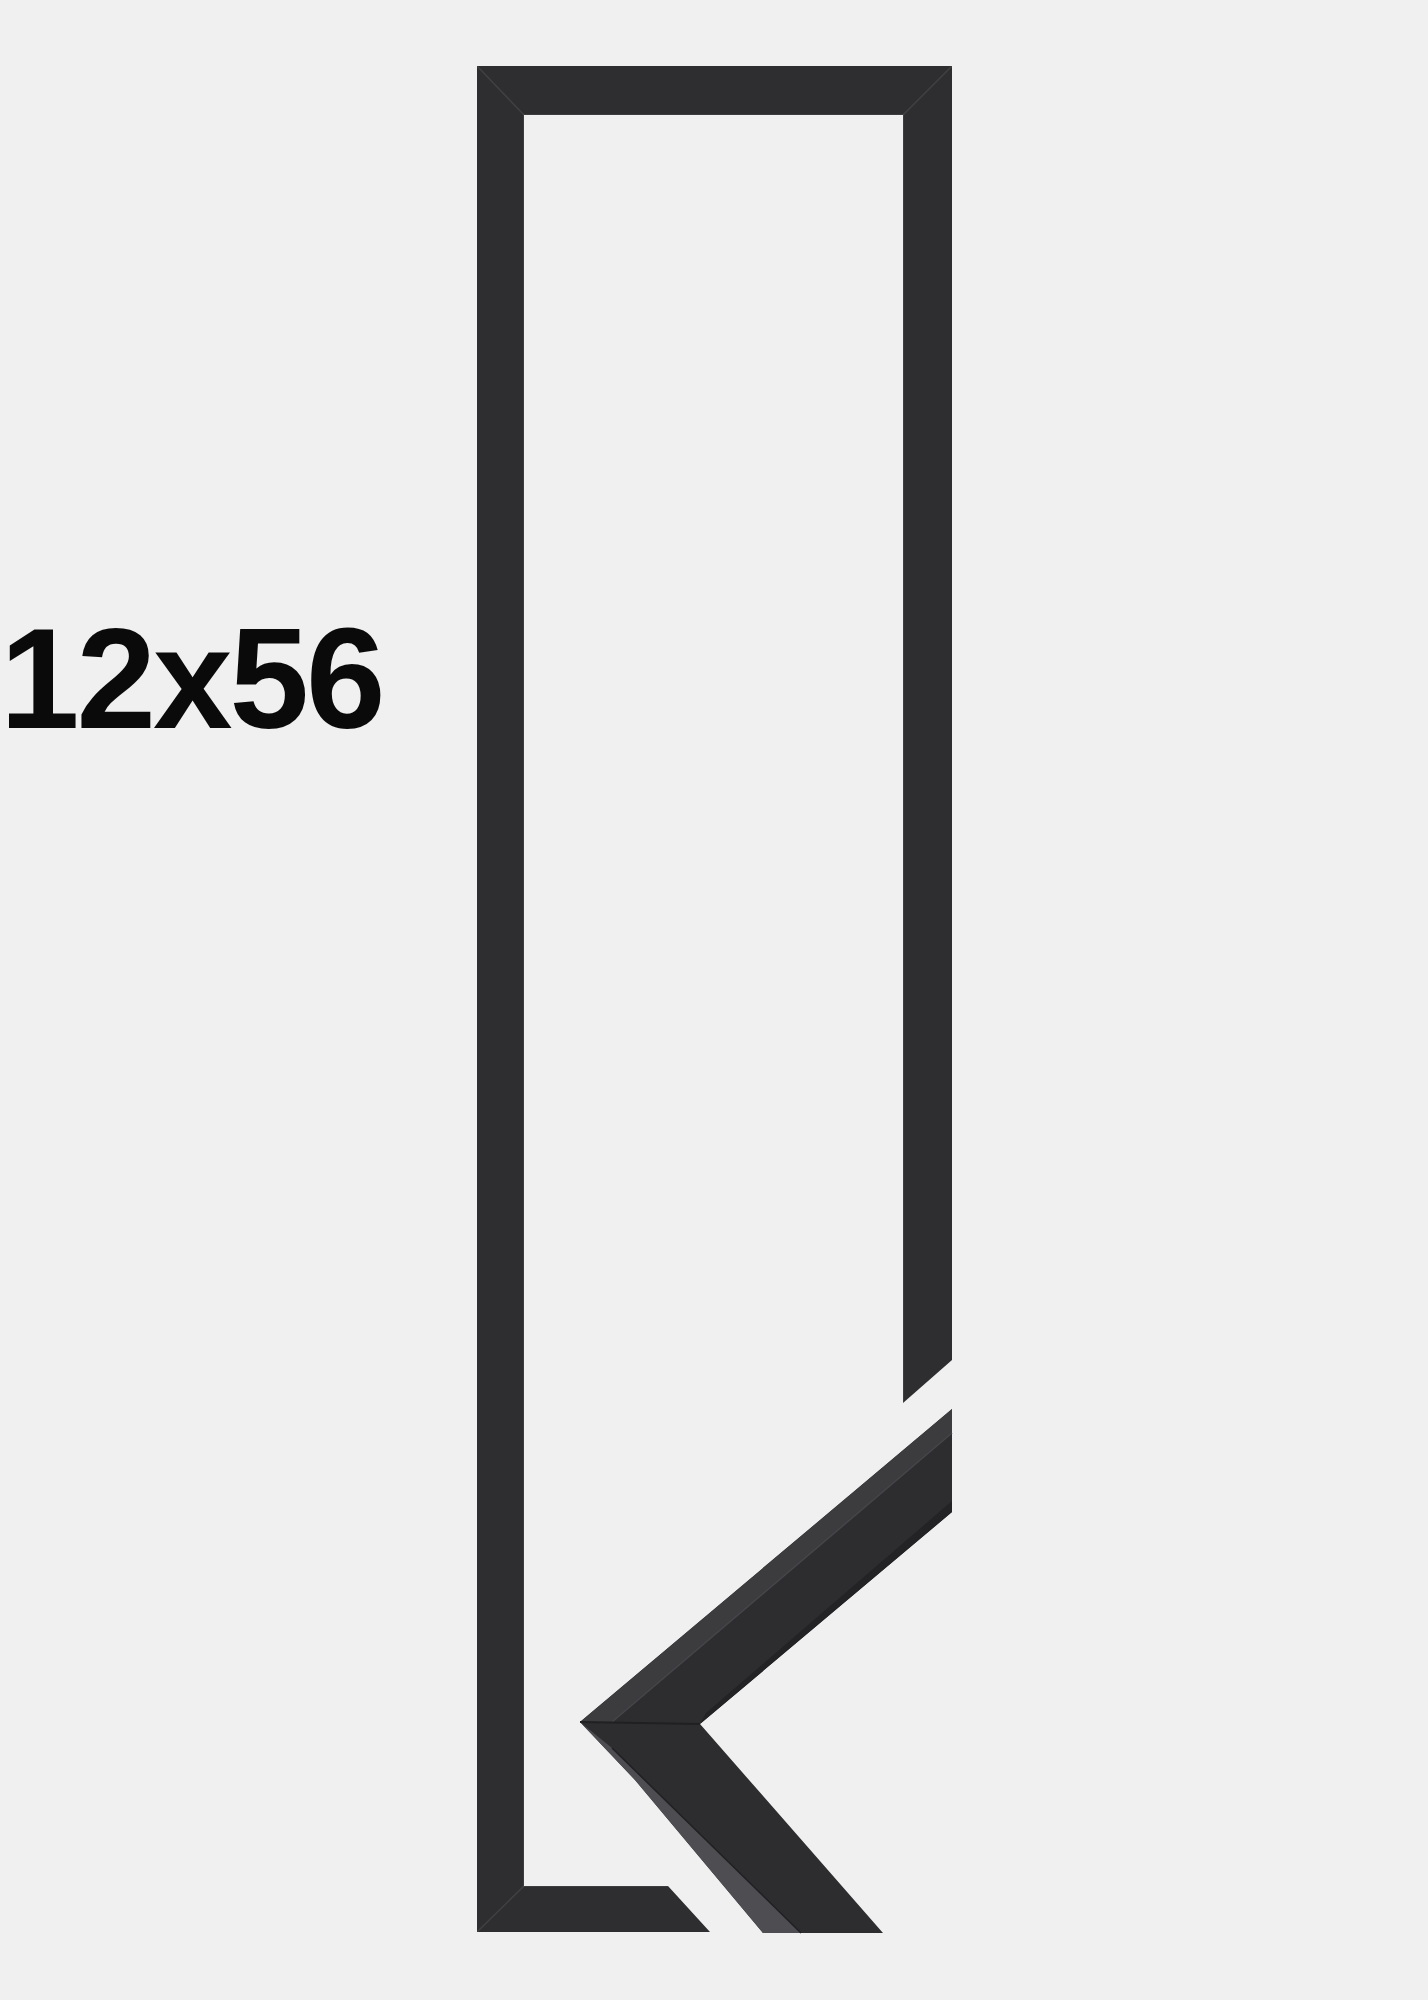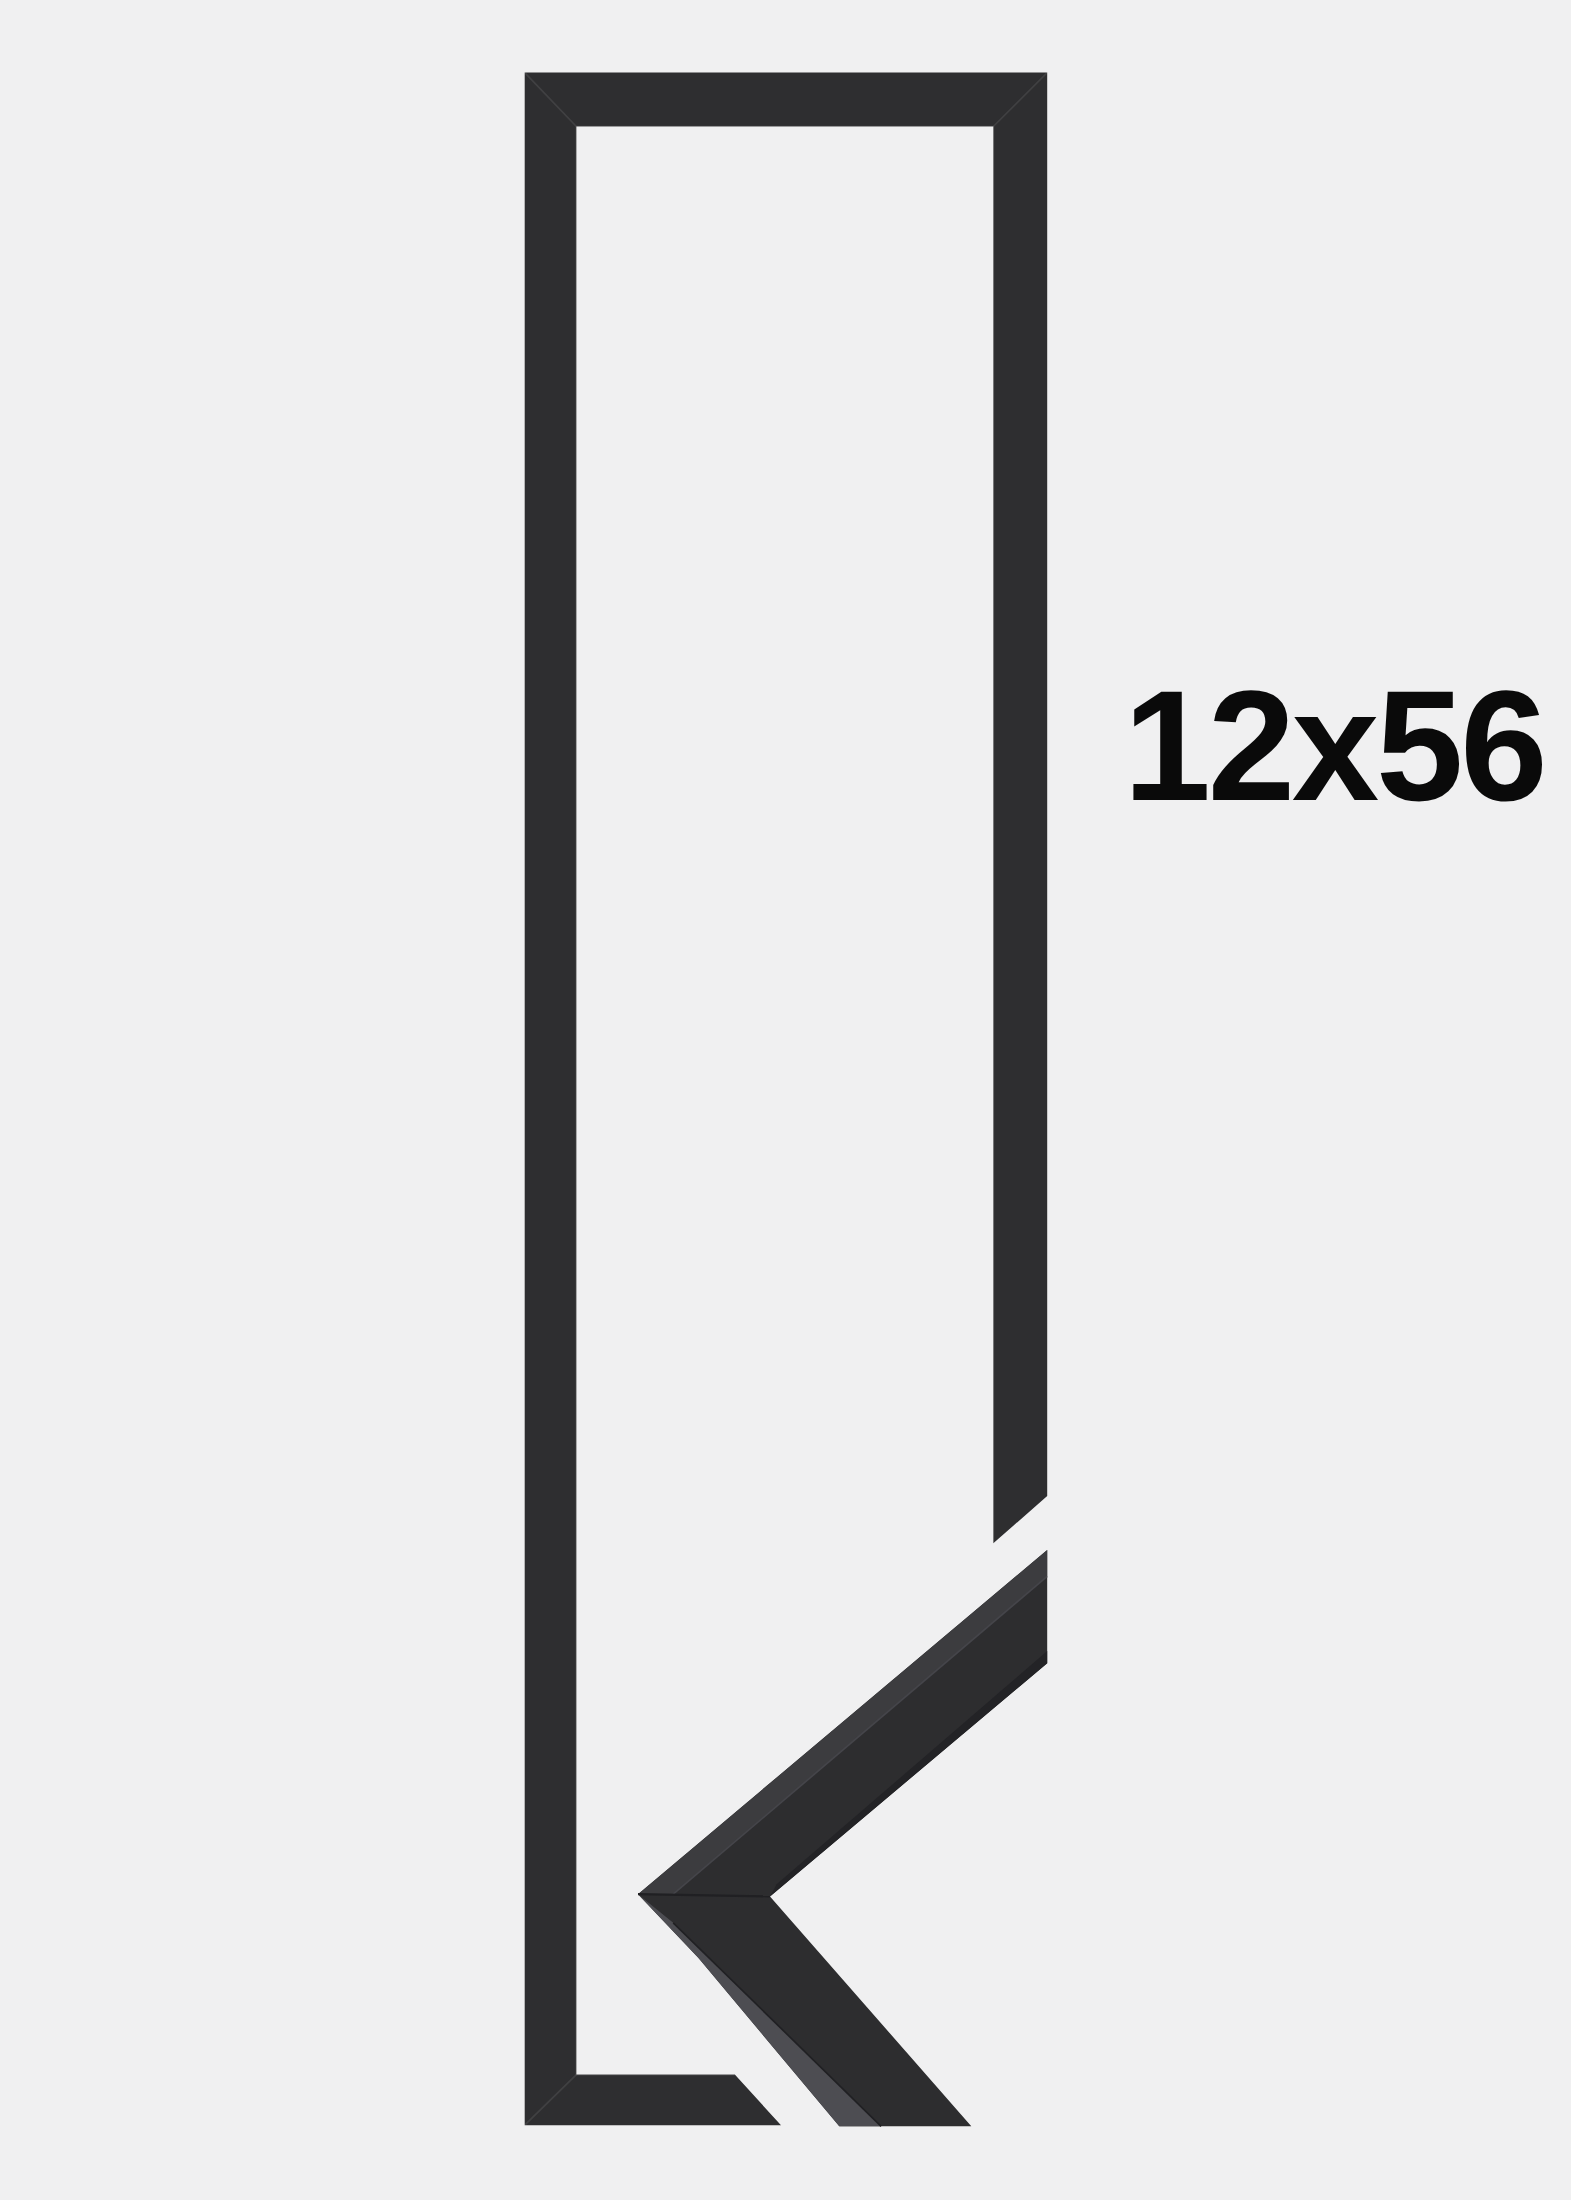--- a/index.html
+++ b/index.html
@@ -26,27 +26,26 @@
     height: 2000px;
     display: block;
   }
   .size-label {
     position: absolute;
     left: 0;
     right: 24px; 
     top: 604px;
     height: 150px;
     line-height: 150px;
-    text-align: right;
+    text-align: left;
     font-size: 143px;
     font-weight: 700;
     letter-spacing: -3px;
     color: #0a0a0a;
     user-select: none;
-    margin-left: 24px;
   }
 </style>
 </head>
 <body>
 
 <div class="stage">
 
   <svg viewBox="0 0 1428 2000" preserveAspectRatio="none" aria-hidden="true">
 
     <polygon points="477,66 952,66 952,1360 903,1403 903,115 524,115 524,1886 668,1886 710,1932 477,1932" fill="#2e2e30"></polygon>

